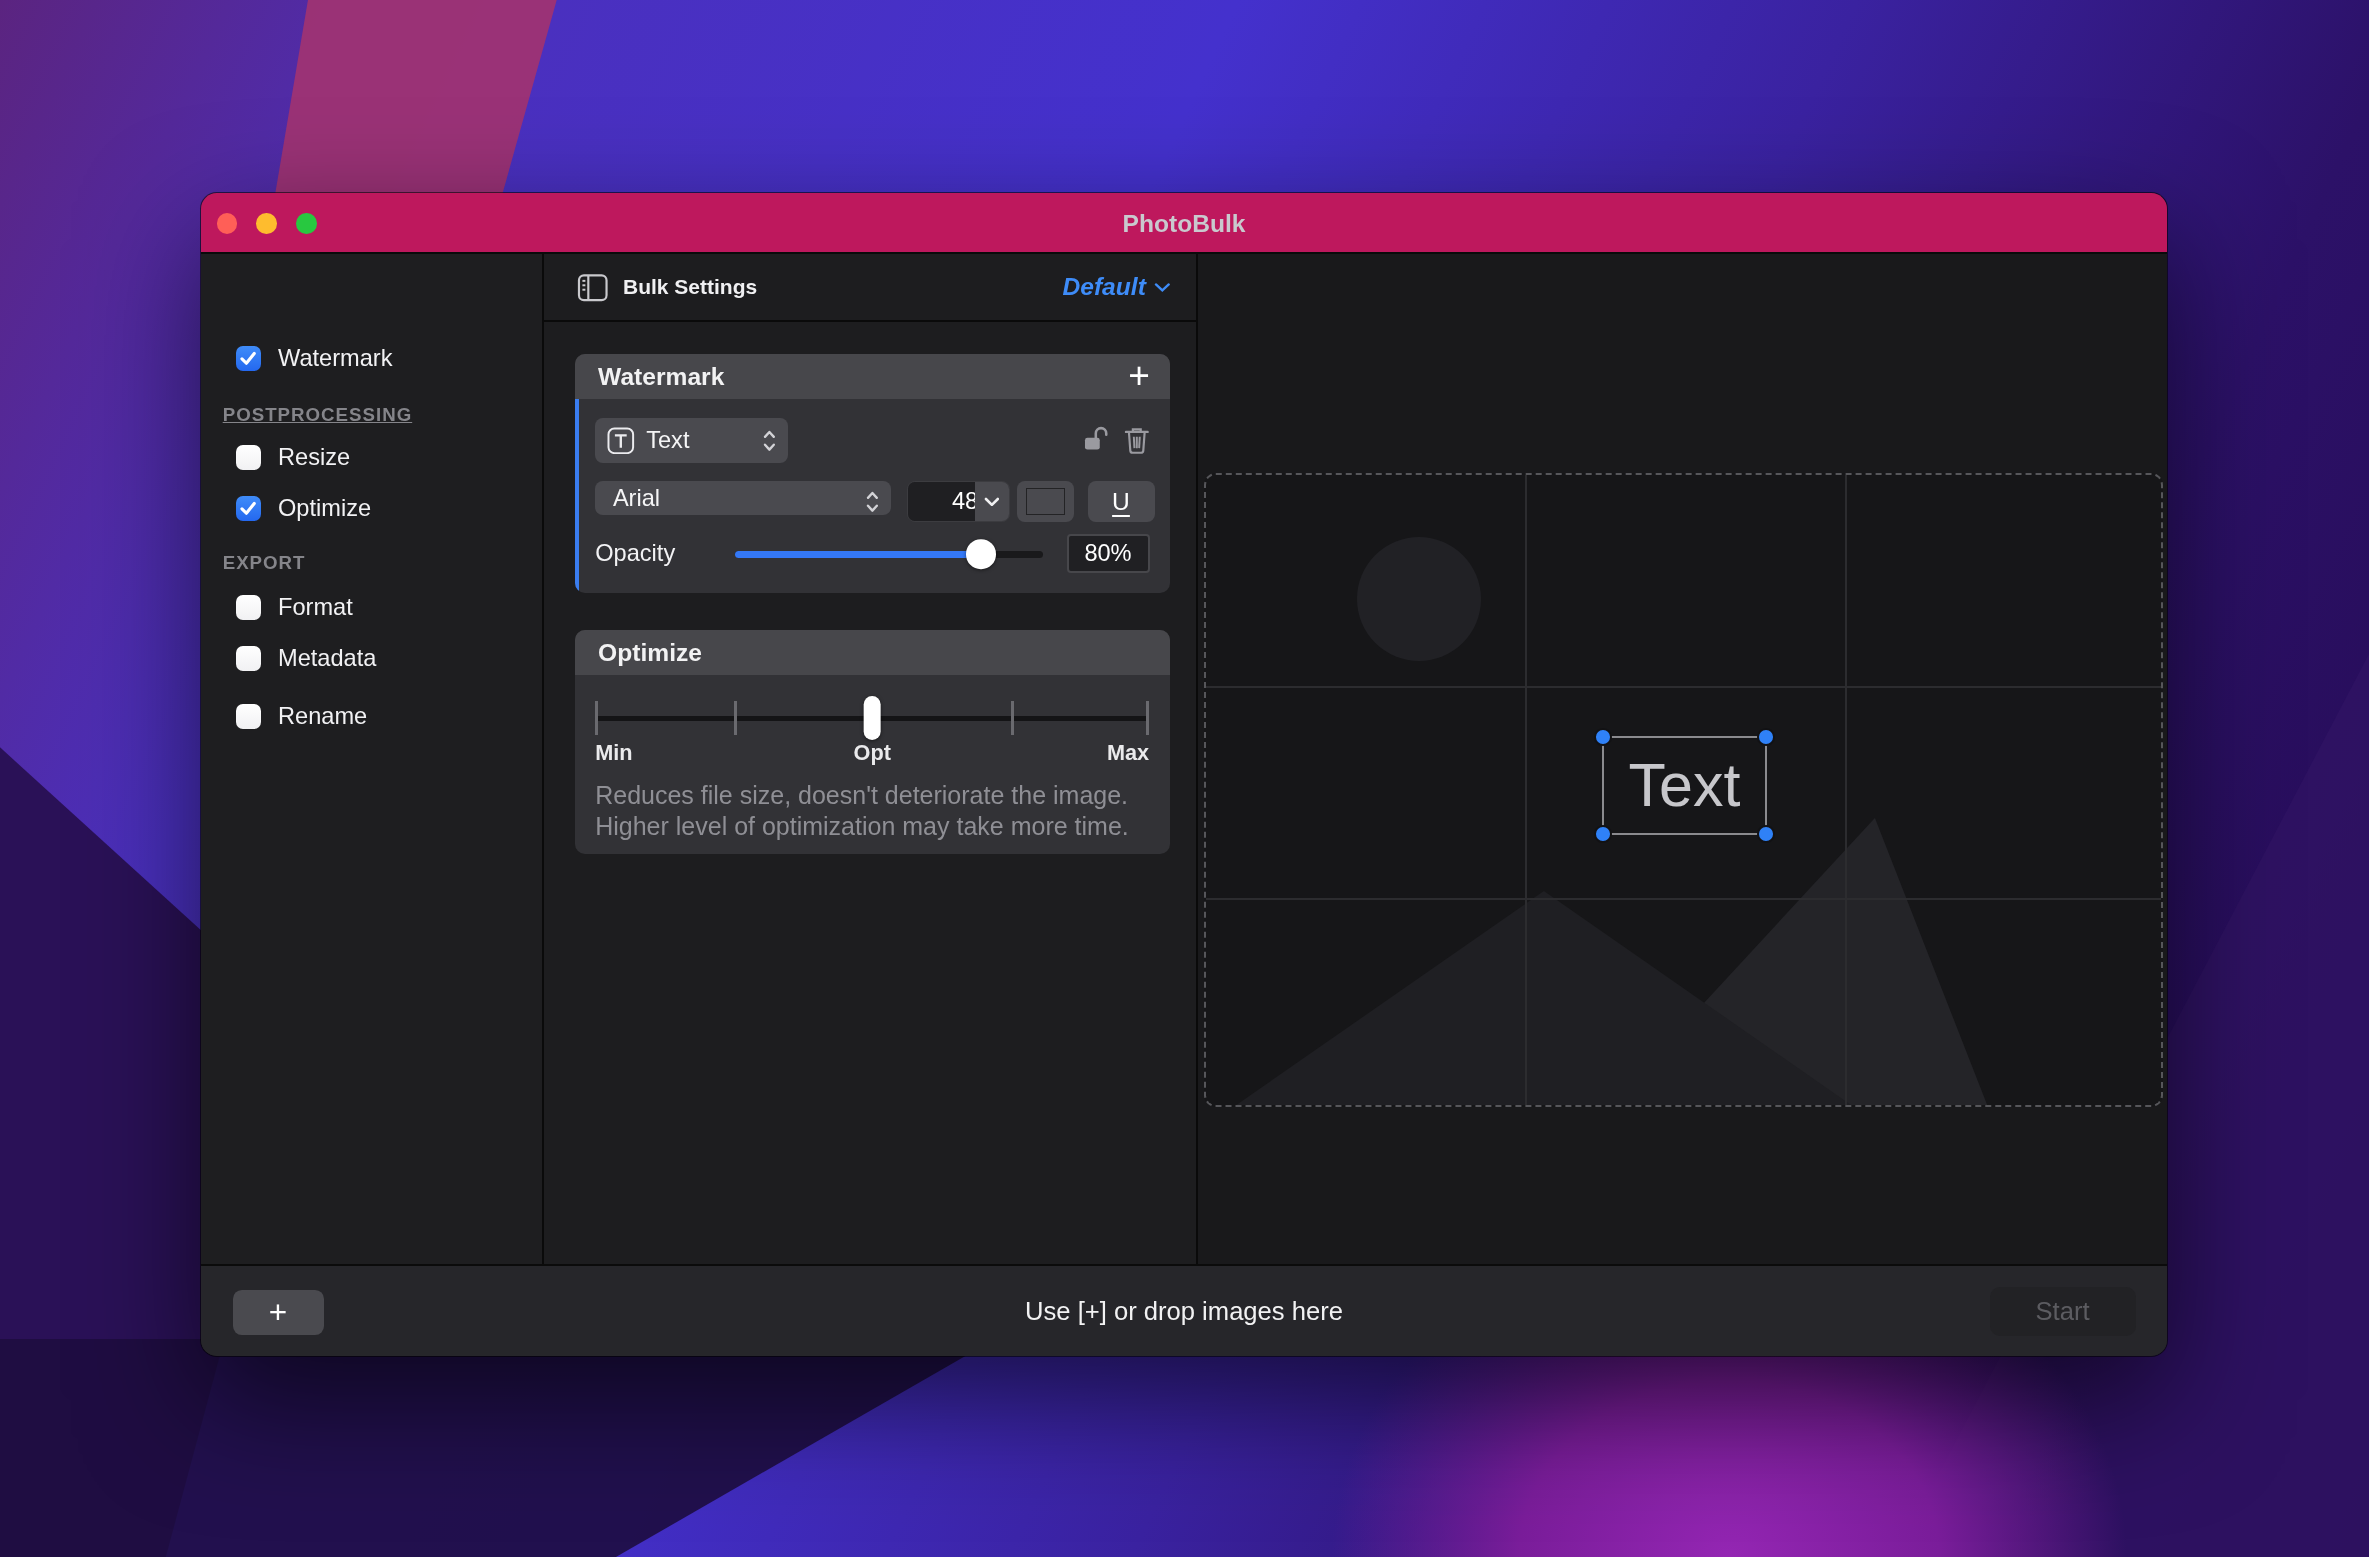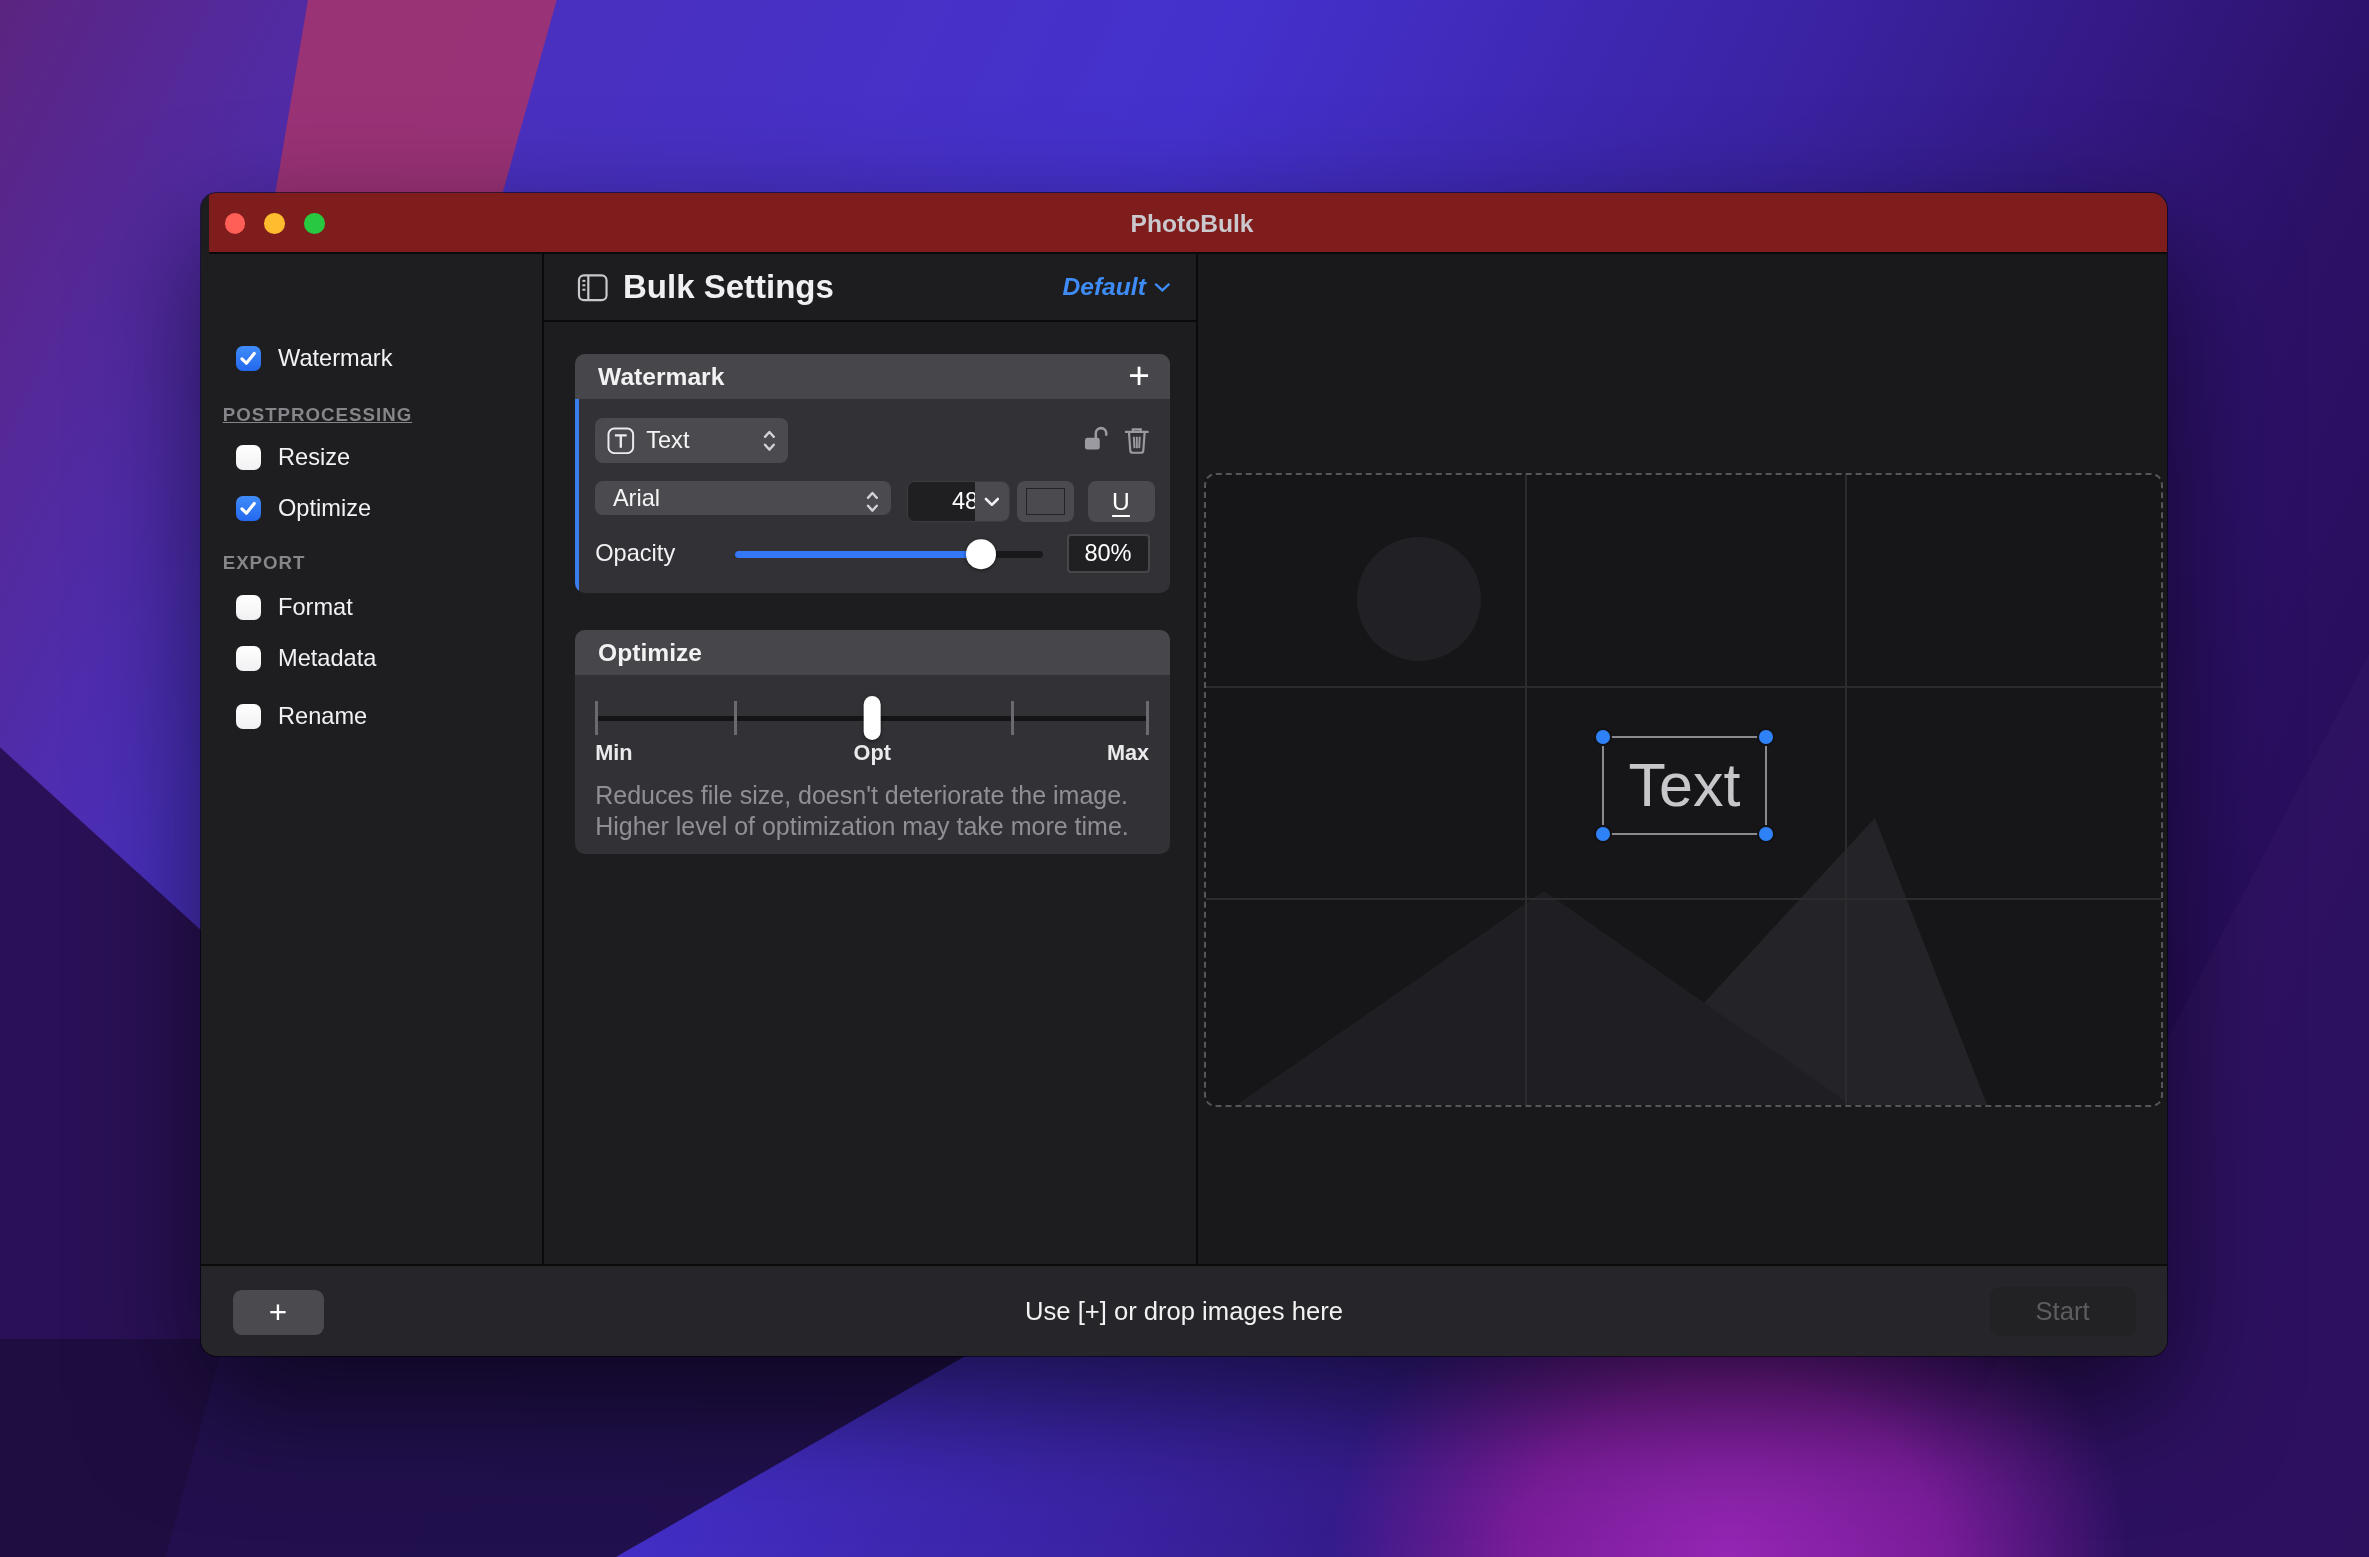--- a/index.html
+++ b/index.html
@@ -14,22 +14,22 @@
   .wp-left-dark { background:#2a1157; clip-path:polygon(0 48%,13% 66%,7% 100%,0 100%); }
   .wp-bottom-dark { background:#1e0d40; clip-path:polygon(0 86%,42% 86%,26% 100%,0 100%); opacity:.9; }
   .wp-right-dark { background:#2f1363; clip-path:polygon(100% 42%,100% 100%,80% 100%); opacity:.85; }
   .wp-magenta { background:radial-gradient(ellipse 552px 463px at 73% 100%, #9426b3 0%, #7a1d9a 38%, rgba(80,20,130,0) 72%); }
 
   
   .window { position:absolute; left:201px; top:193px; width:1966px; height:1163px;
             background:#1d1d1f; border-radius:15.8px; overflow:hidden;
             box-shadow:0 45px 118px rgba(0,0,0,.6), 0 0 0 1px rgba(0,0,0,.55); }
 
-  .titlebar { position:absolute; left:0; top:0; width:100%; height:61px; background:#7f1d1d;
-              border-bottom:2px solid #0a0a0a;margin-left:8px; }
+  .titlebar { position:absolute; left:0; top:0; width:100%; height:61px; background:#be185d;
+              border-bottom:2px solid #0a0a0a; }
   .traffic { position:absolute; top:20px; width:20.7px; height:20.7px; border-radius:50%; }
   .t-red { left:15.8px; background:#ff5f57; }
   .t-yellow { left:55px; background:#febc2e; }
   .t-green { left:95px; background:#28c840; }
   .win-title { position:absolute; left:0; right:0; top:0; height:61px; line-height:61px;
                text-align:center; font-size:24.6px; font-weight:700; color:#c9c9ce; }
 
   
   .sidebar { position:absolute; left:0; top:61px; width:343px; height:1010px; background:#1e1e20;
              border-right:2px solid #0a0a0a; }
@@ -42,21 +42,21 @@
   .checkbox { position:absolute; left:35px; width:24.6px; height:24.6px; border-radius:6.9px;
               background:linear-gradient(#ffffff,#f1f1f3); }
   .checkbox.checked { background:linear-gradient(#3f8cf9,#2468ef); }
   .checkbox svg { position:absolute; left:3px; top:3.9px; }
   .side-label { position:absolute; left:77px; font-size:23.6px; color:#f2f2f4; }
   .side-section { position:absolute; left:21.7px; font-size:18.7px; font-weight:600; letter-spacing:1px; color:#85858a; }
 
   
   .mid-header { position:absolute; left:0; top:0; width:100%; height:68px; border-bottom:2px solid #0a0a0a; }
   .bulk-icon { position:absolute; left:33px; top:17.7px; }
-  .mid-title { position:absolute; left:79px; top:0; height:66px; line-height:66px; font-size:33px; font-weight:600; color:#f0f0f2; }
+  .mid-title { position:absolute; left:79px; top:0; height:66px; line-height:66px; font-size:21px; font-weight:600; color:#f0f0f2; }
   .preset { position:absolute; right:25.6px; top:0; height:66px; display:flex; align-items:center; gap:7.9px; }
   .preset-label { font-size:24.6px; font-style:italic; font-weight:600; color:#3e8cf8; }
 
   
   .card { position:absolute; left:30.5px; width:595px; border-radius:9.9px; background:#323236; overflow:hidden; }
   .card-header { position:relative; height:45px; background:#47474b; }
   .card-title { position:absolute; left:23.6px; top:0; height:45px; line-height:45px; font-size:24.6px; font-weight:600; color:#f2f2f3; }
   .card-watermark { top:100px; height:239px; }
   .card-optimize  { top:376px; height:224px; }
   .accent-bar { position:absolute; left:0; top:45px; bottom:0; width:4.9px; background:#3a7df0; }

